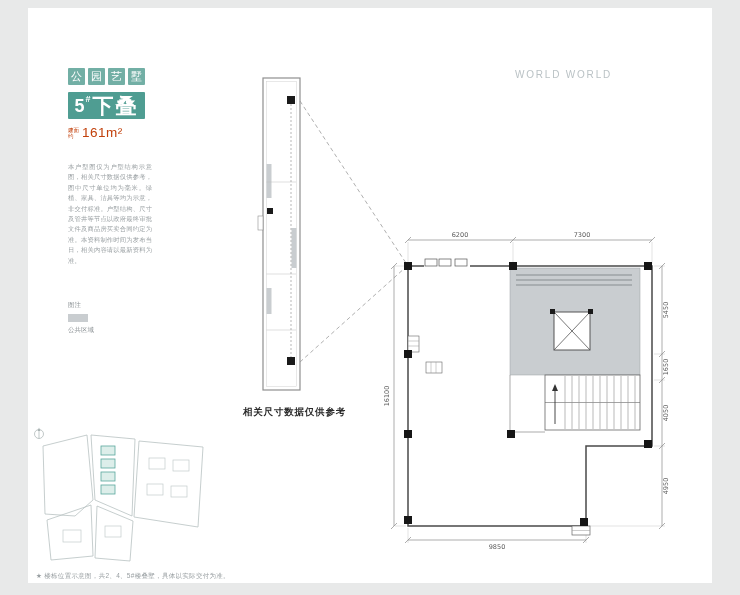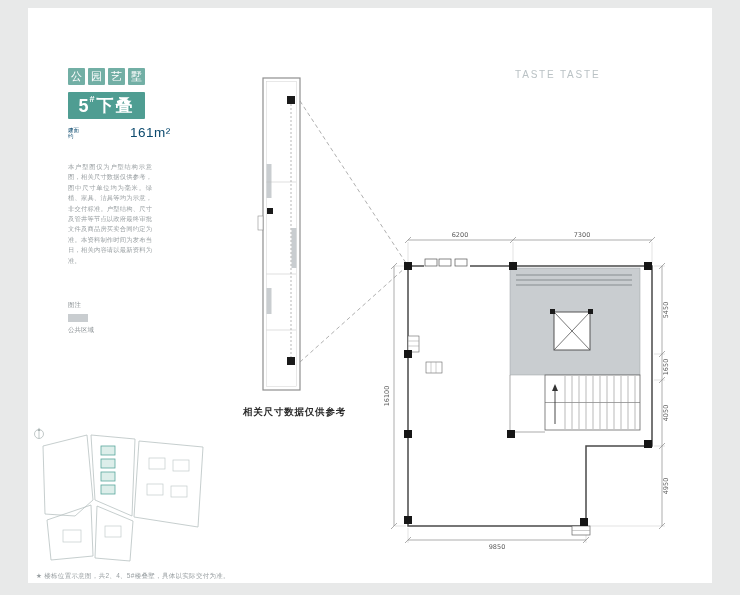--- a/index.html
+++ b/index.html
@@ -16,22 +16,22 @@
   .brand-box{
     width:17px;height:17px;background:#72afa5;color:#ffffff;
     font-size:11px;line-height:17px;text-align:center;border-radius:1px;
   }
   .unit-box{
     left:68px;top:92px;width:77px;height:27px;background:#4f9d92;color:#ffffff;
     display:flex;align-items:center;justify-content:center;border-radius:1px;
   }
   .unit-num{font-size:18px;font-weight:bold;line-height:1;}
   .unit-hash{font-size:9px;font-weight:bold;align-self:flex-start;margin:3px 2px 0 1px;line-height:1;}
-  .unit-type{font-size:17px;font-weight:bold;letter-spacing:2px;line-height:1;}
-  .area-row{left:68px;top:126px;display:flex;align-items:flex-end;color:#0c4a6e;gap:48px;}
+  .unit-type{font-size:21px;font-weight:bold;letter-spacing:2px;line-height:1;}
+  .area-row{left:68px;top:126px;display:flex;align-items:flex-end;color:#c2410c;}
   .area-labels{display:flex;flex-direction:column;font-size:5.5px;line-height:6px;margin-right:3px;margin-bottom:1px;}
   .area-value{font-size:13.5px;line-height:14px;letter-spacing:0.5px;}
 
   
   .disclaimer{left:68px;top:162px;width:84px;font-size:6.3px;line-height:10.4px;color:#9aa0a3;text-align:justify;}
   .legend{left:68px;top:301px;}
   .legend-title{font-size:6.5px;color:#8d9396;}
   .legend-swatch{margin-top:4px;width:20px;height:8px;background:#c9cdd0;}
   .legend-item{margin-top:4px;font-size:6.5px;color:#8d9396;}
 
@@ -73,21 +73,21 @@
 
 <div class="abs disclaimer">本户型图仅为户型结构示意图，相关尺寸数据仅供参考，图中尺寸单位均为毫米。绿植、家具、洁具等均为示意，非交付标准。户型结构、尺寸及管井等节点以政府最终审批文件及商品房买卖合同约定为准。本资料制作时间为发布当日，相关内容请以最新资料为准。</div>
 
 <div class="abs legend">
   <div class="legend-title">图注</div>
   <div class="legend-swatch"></div>
   <div class="legend-item">公共区域</div>
 </div>
 
 <div class="abs slogan">
-  <div class="slogan-2">TASTE TASTE</div>
+  <div class="slogan-2">WORLD WORLD</div>
 </div>
 
 <div class="abs caption">相关尺寸数据仅供参考</div>
 
 <div class="abs footnote">★ 楼栋位置示意图，共2、4、5#楼叠墅，具体以实际交付为准。</div>
 
 <svg width="740" height="595" viewBox="0 0 740 595">
 
   <g transform="translate(263,78)">
     <rect x="0" y="0" width="37" height="312" fill="#ffffff" stroke="#8f8f8f" stroke-width="1.2"></rect>

